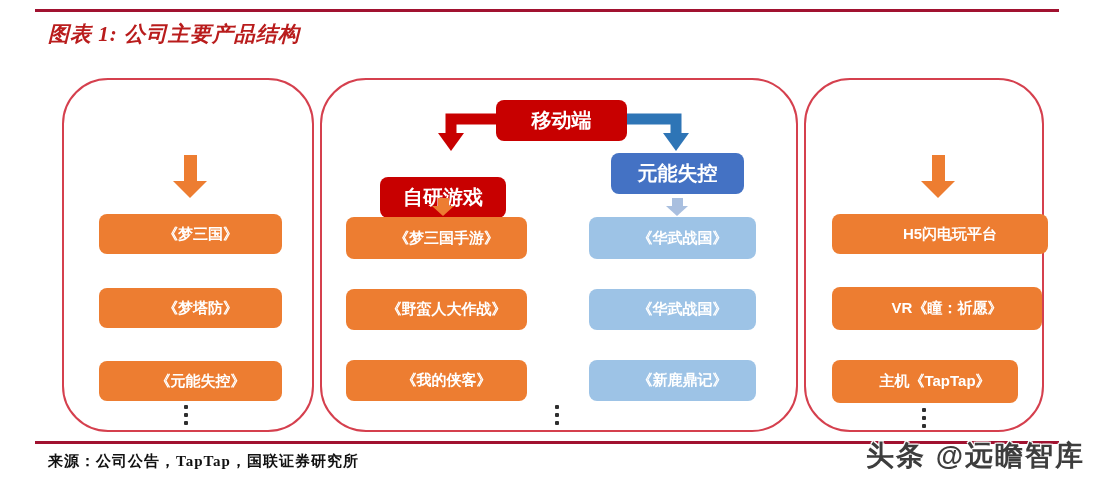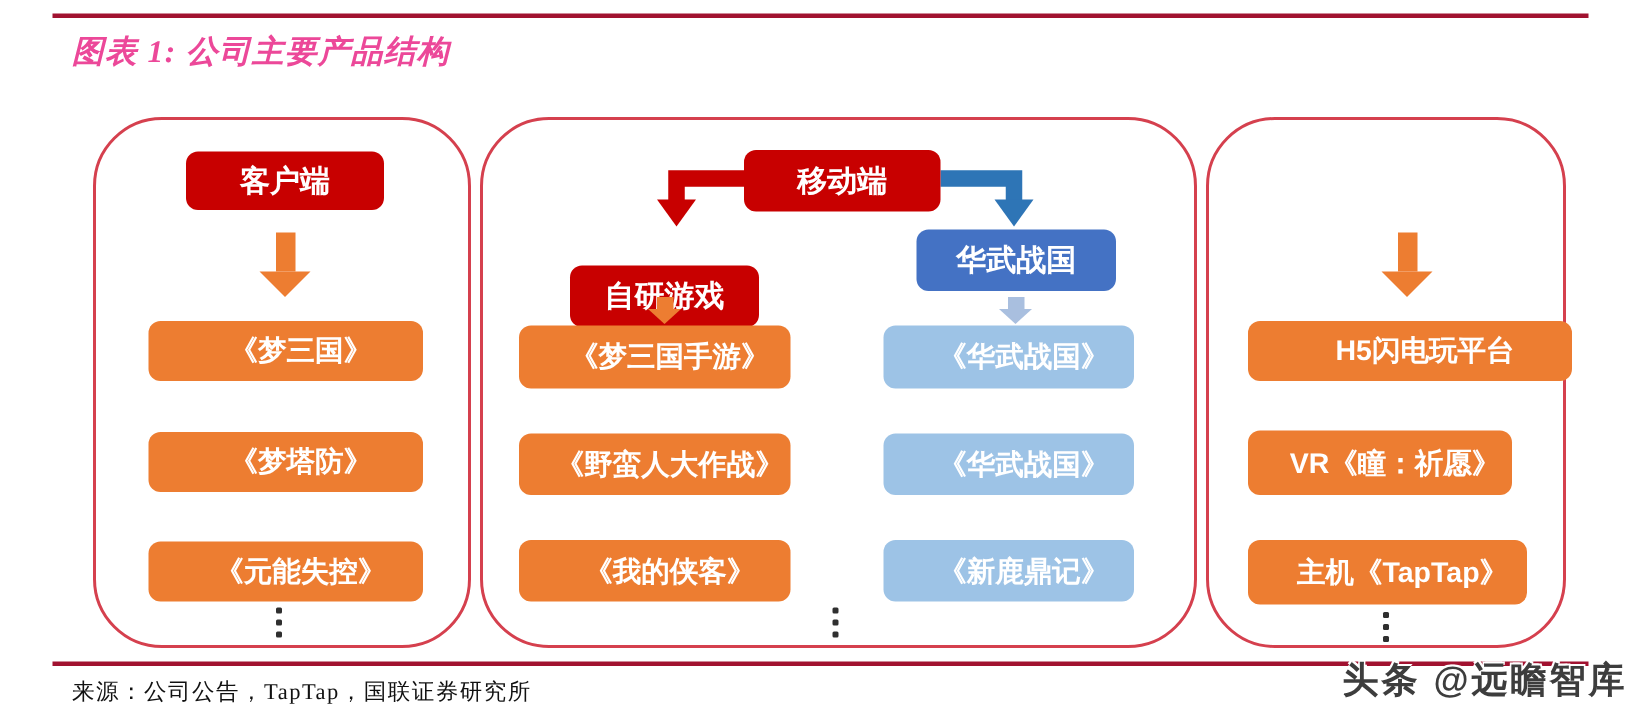--- a/index.html
+++ b/index.html
@@ -6,72 +6,71 @@
   .canvas{
     position:relative;width:1093px;height:485px;background:#ffffff;overflow:hidden;
     font-family:"Liberation Sans", sans-serif;
   }
   .rule{position:absolute;left:35px;width:1024px;height:3px;background:#A11230;}
   .rule.top{top:9px;}
   .rule.bottom{top:441px;}
   .fig-title{
     position:absolute;left:48px;top:20px;
     font-family:"Liberation Serif", serif;font-style:italic;font-weight:bold;
-    font-size:21px;color:#ec4899;letter-spacing:1px;white-space:nowrap;
+    font-size:21px;color:#b91c1c;letter-spacing:1px;white-space:nowrap;
   }
   .container{
     position:absolute;top:78px;height:354px;border:2px solid #D5404E;border-radius:46px;
     background:#ffffff;box-sizing:border-box;
   }
   .container.left{left:62px;width:252px;}
   .container.middle{left:320px;width:478px;}
   .container.right{left:804px;width:240px;}
   .nodebox{
     position:absolute;display:flex;align-items:center;justify-content:center;
     color:#ffffff;font-weight:bold;border-radius:8px;white-space:nowrap;
     box-sizing:border-box;
   }
   .hdr{font-size:20px;background:#C80000;}
-  .item{font-size:19px;background:#ED7D31;padding-left:20px;}
+  .item{font-size:15px;background:#ED7D31;padding-left:20px;}
   .item.lblue{background:#9DC3E6;}
   .hdr.blue{background:#4472C4;}
   
   .barrow{position:absolute;display:flex;flex-direction:column;align-items:center;}
   .barrow .stem{width:13px;height:26px;background:#ED7D31;}
   .barrow .head{width:0;height:0;border-left:17px solid transparent;border-right:17px solid transparent;border-top:17px solid #ED7D31;}
   
   .sarrow{position:absolute;display:flex;flex-direction:column;align-items:center;}
   .sarrow .stem{width:11px;height:8px;background:#ED7D31;}
   .sarrow .head{width:0;height:0;border-left:11px solid transparent;border-right:11px solid transparent;border-top:10px solid #ED7D31;}
   .sarrow.blue .stem{background:#A9BFDF;}
   .sarrow.blue .head{border-top-color:#A9BFDF;}
   .elbows{position:absolute;left:0;top:0;}
   .dots{position:absolute;display:flex;flex-direction:column;align-items:center;gap:4px;}
   .dots i{display:block;width:4px;height:4px;background:#2F2F2F;border-radius:1px;}
   .source{
     position:absolute;left:48px;top:452px;
-    font-family:"Liberation Serif", serif;font-weight:400;
+    font-family:"Liberation Serif", serif;font-weight:700;
     font-size:15px;color:#111;letter-spacing:1px;white-space:nowrap;
   }
   .watermark{
     position:absolute;right:8px;top:437px;
-    font-size:24px;font-weight:bold;color:#3D3D3D;letter-spacing:2px;white-space:nowrap;
+    font-size:28px;font-weight:bold;color:#3D3D3D;letter-spacing:2px;white-space:nowrap;
     text-shadow:2px 2px 0 #ffffff,-1px -1px 0 #ffffff,1px -1px 0 #ffffff,-1px 1px 0 #ffffff;
   }
 </style>
 </head>
 <body>
 
 <div class="canvas">
 
   <div class="rule top"></div>
   <div class="fig-title">图表 1: 公司主要产品结构</div>
 
   <div class="container left">
-    <div class="nodebox hdr" style="left:60px;top:21px;width:132px;height:39px;">客户端</div>
     <div class="barrow" style="left:109px;top:75px;">
       <span class="stem"></span>
         <span class="head"></span>
     </div>
     <div class="nodebox item" style="left:35px;top:134px;width:183px;height:40px;">《梦三国》</div>
     <div class="nodebox item" style="left:35px;top:208px;width:183px;height:40px;">《梦塔防》</div>
     <div class="nodebox item" style="left:35px;top:281px;width:183px;height:40px;">《元能失控》</div>
     <div class="dots" style="left:120px;top:325px;">
       <i></i>
         <i></i>
@@ -82,21 +81,21 @@
   <div class="container middle">
     <svg class="elbows" width="478" height="90" viewBox="0 0 478 90">
       <path d="M 174 39 H 129 V 54" fill="none" stroke="#C80000" stroke-width="11"></path>
       <polygon points="116,53 142,53 129,71" fill="#C80000"></polygon>
       <path d="M 305 39 H 354 V 54" fill="none" stroke="#2E75B6" stroke-width="11"></path>
       <polygon points="341,53 367,53 354,71" fill="#2E75B6"></polygon>
     </svg>
     <div class="nodebox hdr" style="left:174px;top:20px;width:131px;height:41px;">移动端</div>
 
     <div class="nodebox hdr" style="left:58px;top:73px;width:126px;height:41px;margin-top:24px;">自研游戏</div>
-    <div class="nodebox hdr blue" style="left:289px;top:73px;width:133px;height:41px;">华武战国</div>
+    <div class="nodebox hdr blue" style="left:289px;top:73px;width:133px;height:41px;">元能失控</div>
 
     <div class="sarrow" style="left:110px;top:118px;">
       <span class="stem"></span>
         <span class="head"></span>
     </div>
     <div class="sarrow blue" style="left:344px;top:118px;">
       <span class="stem"></span>
         <span class="head"></span>
     </div>
 
@@ -114,21 +113,21 @@
         <i></i>
     </div>
   </div>
 
   <div class="container right">
     <div class="barrow" style="left:115px;top:75px;">
       <span class="stem"></span>
         <span class="head"></span>
     </div>
     <div class="nodebox item" style="left:26px;top:134px;width:216px;height:40px;">H5闪电玩平台</div>
-    <div class="nodebox item" style="left:26px;top:207px;width:176px;height:43px;">VR《瞳：祈愿》</div>
+    <div class="nodebox item" style="left:26px;top:207px;width:210px;height:43px;">VR《瞳：祈愿》</div>
     <div class="nodebox item" style="left:26px;top:280px;width:186px;height:43px;">主机《TapTap》</div>
     <div class="dots" style="left:116px;top:328px;">
       <i></i>
         <i></i>
         <i></i>
     </div>
   </div>
 
   <div class="rule bottom"></div>
   <div class="source">来源：公司公告，TapTap，国联证券研究所</div>

